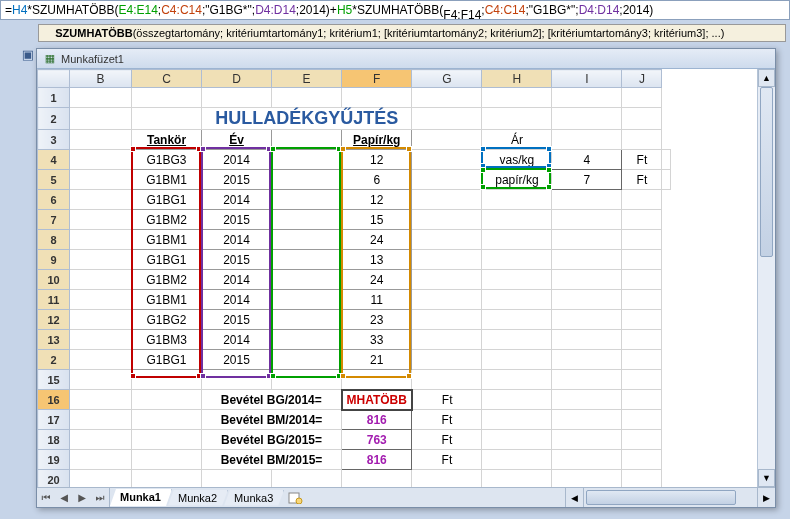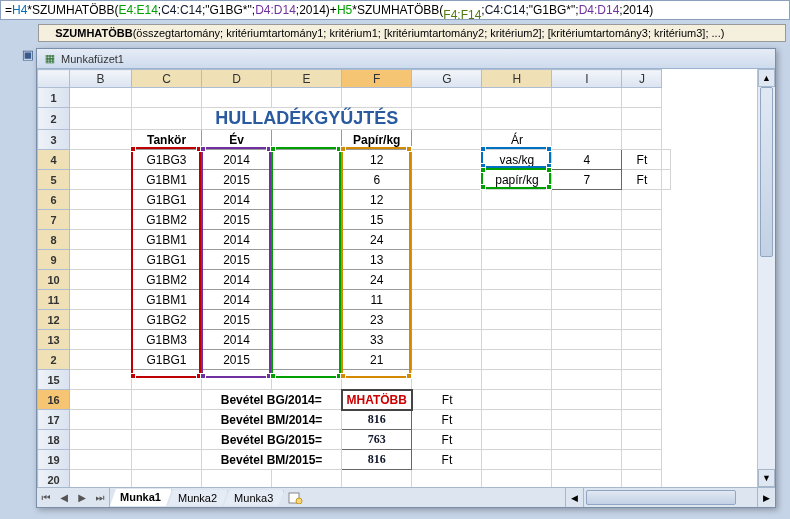--- a/index.html
+++ b/index.html
@@ -1,52 +1,52 @@
 <!DOCTYPE html>
 <html><head>
 <meta charset="utf-8">
 <style>
   * { box-sizing: border-box; margin: 0; padding: 0; font-family: 'Segoe UI', Tahoma, sans-serif; }
   body { background: #c6d4e8; width: 790px; height: 519px; overflow: hidden; position: relative; }
   .formula-bar { position: absolute; top: 0; left: 0; right: 0; height: 20px; background: #fff; border: 1px solid #8ba0bc; display: flex; align-items: center; padding: 0 4px; font-size: 12px; }
   .formula-bar span { white-space: pre; }
   .c-blue { color: #0070c0; }
   .c-green { color: #00a000; }
-  .c-red { color: #0f172a; }
+  .c-red { color: #c2410c; }
   .c-purple { color: #7030a0; }
-  .c-orange { color: #4d7c0f; margin-top: 9px; }
+  .c-orange { color: #000000; margin-top: 9px; }
   .c-black { color: #000; }
   .c-bold { font-weight: bold; }
   .tooltip { position: absolute; top: 24px; left: 38px; right: 4px; height: 18px; background: #f5f0de; border: 1px solid #999; font-size: 11px; display: flex; align-items: center; padding: 0 4px; }
   .tooltip-text { white-space: pre; }
   .workbook { position: absolute; top: 48px; left: 36px; width: 740px; height: 460px; background: #fff; border: 1px solid #7a8ea8; box-shadow: 2px 2px 6px rgba(0,0,0,0.3); }
   .workbook-title { height: 20px; background: linear-gradient(#e5ecf6,#cedbed); border-bottom: 1px solid #9db4d1; display: flex; align-items: center; padding: 0 6px; font-size: 11px; color: #333; }
   .workbook-title .icon { width: 14px; height: 14px; margin-right: 4px; display: inline-flex; align-items: center; justify-content: center; color: #2a6e2a; }
   .inner-frame-icon { position: absolute; top: 46px; left: 20px; width: 16px; height: 16px; display: flex; align-items: center; justify-content: center; font-size: 13px; color: #3a5a8a; }
   .win-ctrl { position: absolute; top: 50px; right: 42px; width: 50px; height: 12px; display: flex; gap: 2px; }
   .win-btn { width: 15px; height: 12px; background: #d3dce9; border: 1px solid #8fa3bd; font-size: 9px; display: flex; align-items: center; justify-content: center; cursor: pointer; }
   .grid-wrap { position: absolute; top: 20px; left: 0; right: 0; bottom: 20px; background: #fff; overflow: hidden; }
   table.grid { border-collapse: collapse; table-layout: fixed; font-size: 12px; }
   .hdr { background: linear-gradient(#f2f5fa,#dbe4f0); border: 1px solid #aebdd3; text-align: center; color: #333; font-weight: normal; height: 18px; }
   .hdr-sel { background: #f6c573 !important; }
   .hdr-hi { background: #f0e0b6 !important; }
   .rowh { background: linear-gradient(90deg,#eef2f8,#d9e2ef); border: 1px solid #aebdd3; text-align: center; width: 32px; color: #333; height: 20px; font-size: 11px; }
   .rowh-sel { background: #f6c573 !important; }
   .rowh-hi { background: #f0e0b6 !important; }
   td.cell { border: 1px solid #d4d4d4; height: 20px; padding: 0 4px; background: #fff; text-align: center; }
   .title-cell { font-size: 18px; font-weight: bold; color: #2a5aa0; }
-  .th-yellow { background: #ffff66; font-weight: bold; border: 1px solid #999 !important; }
+  .th-yellow { background: #ffff66; font-weight: bold; border: 1px solid #999 !important; text-decoration: underline; }
   .th-dark { background: #444; font-weight: bold; color: #fff; border: 1px solid #999 !important; }
   .th-bg-peach { background: #fde5c3; color:#000; }
   .tankor { background: #cee1f0; border: 1px solid #999 !important; margin-top: 16px; }
   .ev { background: #fde5c3; border: 1px solid #999 !important; }
   .vas { background: #444; color: #fff; font-weight: bold; border: 1px solid #999 !important; }
   .papir { background: #fff; border: 1px solid #999 !important; }
   .label-right { text-align: right; font-weight: bold; }
-  .val-red { color: #0f172a; font-weight: bold; border: 1px solid #666 !important; font-family: Liberation Serif, serif; }
+  .val-red { color: #a21caf; font-weight: bold; border: 1px solid #666 !important; }
   .val-redtxt { color: #c00; font-weight: bold; }
   .active-outline { border: 2px solid #444 !important; margin-top: 18px; }
   .rng { position: absolute; pointer-events: none; }
   .rng .hNW, .rng .hNE, .rng .hSW, .rng .hSE { position: absolute; width: 6px; height: 6px; }
   .rng-green { border: 2px solid #00a000; } .rng-green .h { background:#00a000; }
   .rng-blue { border: 2px solid #0070c0; } .rng-blue .h { background:#0070c0; }
   .rng-red { border: 2px solid #c00000; } .rng-red .h { background:#c00000; }
   .rng-purple { border: 2px solid #7030a0; } .rng-purple .h { background:#7030a0; }
   .rng-orange { border: 2px solid #d48a00; } .rng-orange .h { background:#d48a00; }
   .h { position: absolute; width: 5px; height: 5px; border: 1px solid #fff; }

